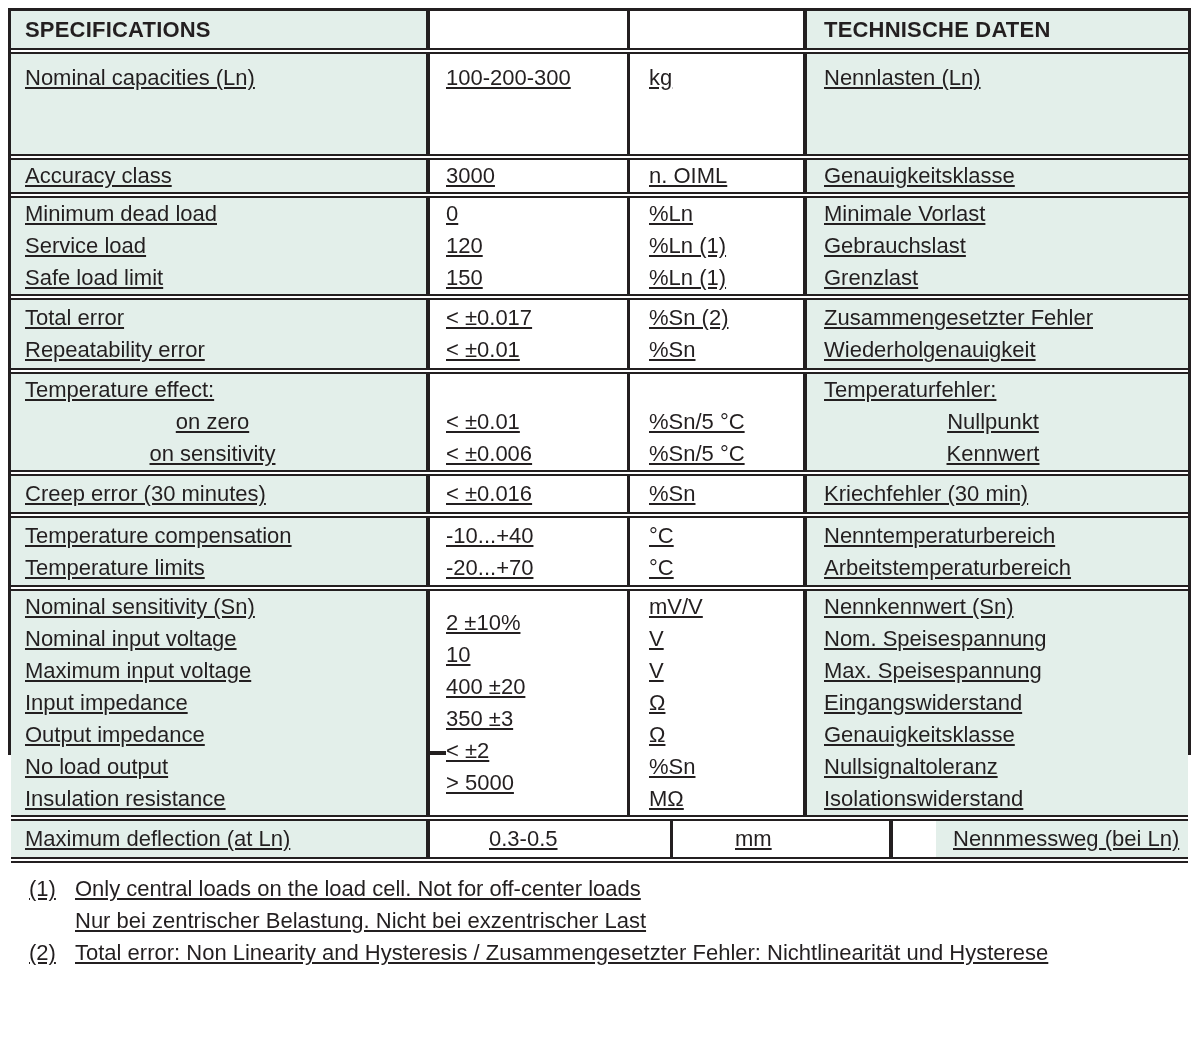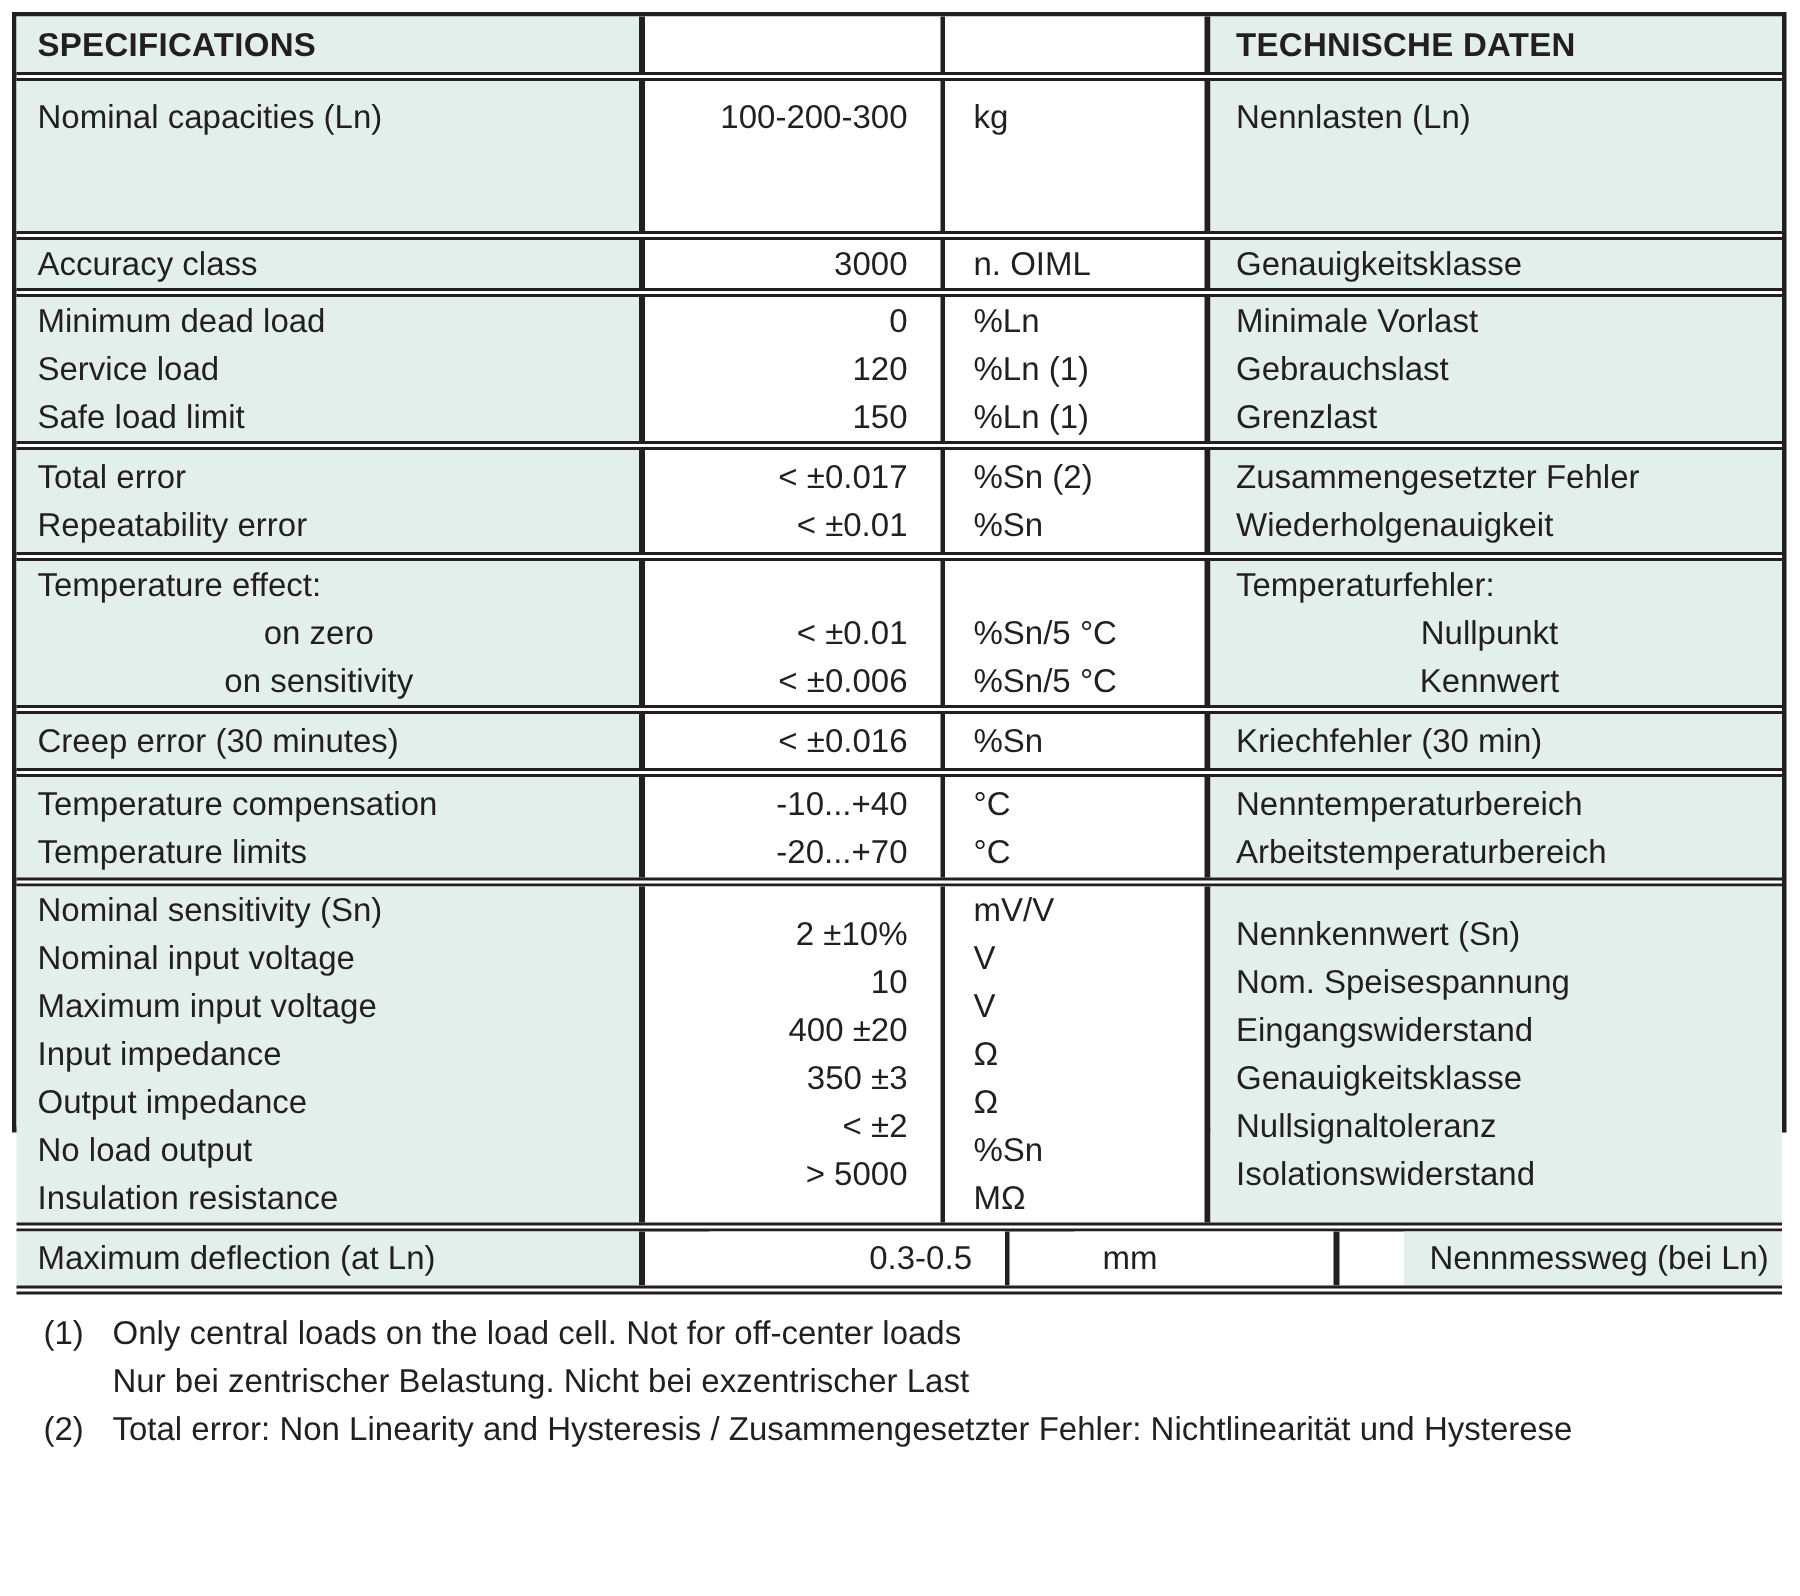--- a/index.html
+++ b/index.html
@@ -11,25 +11,25 @@
   }
   .sheet { width: 1200px; height: 760px; padding: 8px 9px 5px 8px; background: #fff; }
   .frame {
     height: 100%;
     border: 3px solid #231f20;
     border-bottom-width: 4px;
     display: flex; flex-direction: column;
     background: #fff;
   }
   .grid { display: grid; grid-template-columns: 419px 200px 177px 1fr; flex: 0 0 auto; }
-  .sep { border-top: 6px double #231f20; }
+  .sep { border-top: 6px double #231f20; text-decoration: underline; }
 
   .cell { display: flex; flex-direction: column; justify-content: center; overflow: hidden; }
   .c-en   { background: #e3efea; border-right: 4px solid #231f20; padding-left: 14px; }
-  .c-val  { background: #ffffff; border-right: 3px solid #231f20; text-align: right; padding-right: 22px; }
+  .c-val  { background: #ffffff; border-right: 3px solid #231f20; padding-right: 22px; margin-left: 16px; }
   .c-unit { background: #ffffff; border-right: 4px solid #231f20; padding-left: 19px; }
   .c-de   { background: #e3efea; padding-left: 17px; }
 
   .line { height: 32px; line-height: 32px; font-size: 22px; white-space: nowrap; }
   .bold { font-weight: bold; letter-spacing: 0.2px; }
   .center { text-align: center; padding-right: 26px; }
 
   .top { justify-content: flex-start; padding-top: 8px; }
 
   .g-header { flex-basis: 37px; }
@@ -216,20 +216,21 @@
         <div class="line">V</div>
         <div class="line">V</div>
         <div class="line">Ω</div>
         <div class="line">Ω</div>
         <div class="line">%Sn</div>
         <div class="line">MΩ</div>
       </div>
       <div class="cell c-de">
         <div class="line">Nennkennwert (Sn)</div>
         <div class="line">Nom. Speisespannung</div>
+        <div class="line">Max. Speisespannung</div>
         <div class="line">Eingangswiderstand</div>
         <div class="line">Genauigkeitsklasse</div>
         <div class="line">Nullsignaltoleranz</div>
         <div class="line">Isolationswiderstand</div>
       </div>
     </div>
 
     <div class="grid sep g8">
       <div class="cell c-en">
         <div class="line">Maximum deflection (at Ln)</div>

